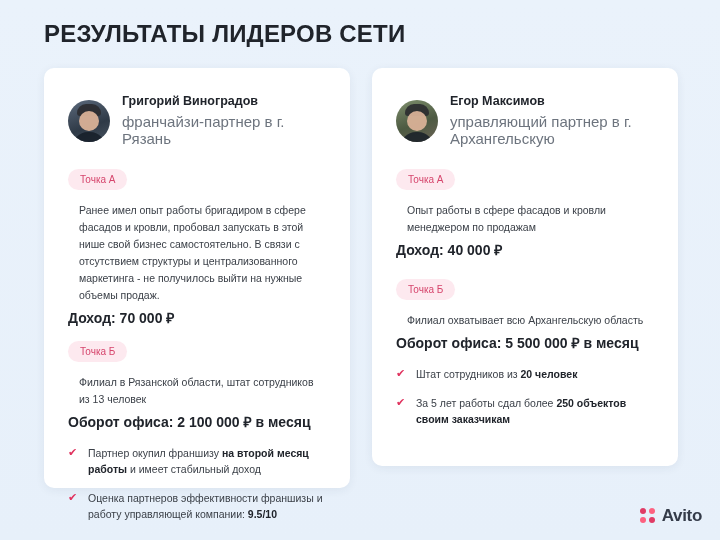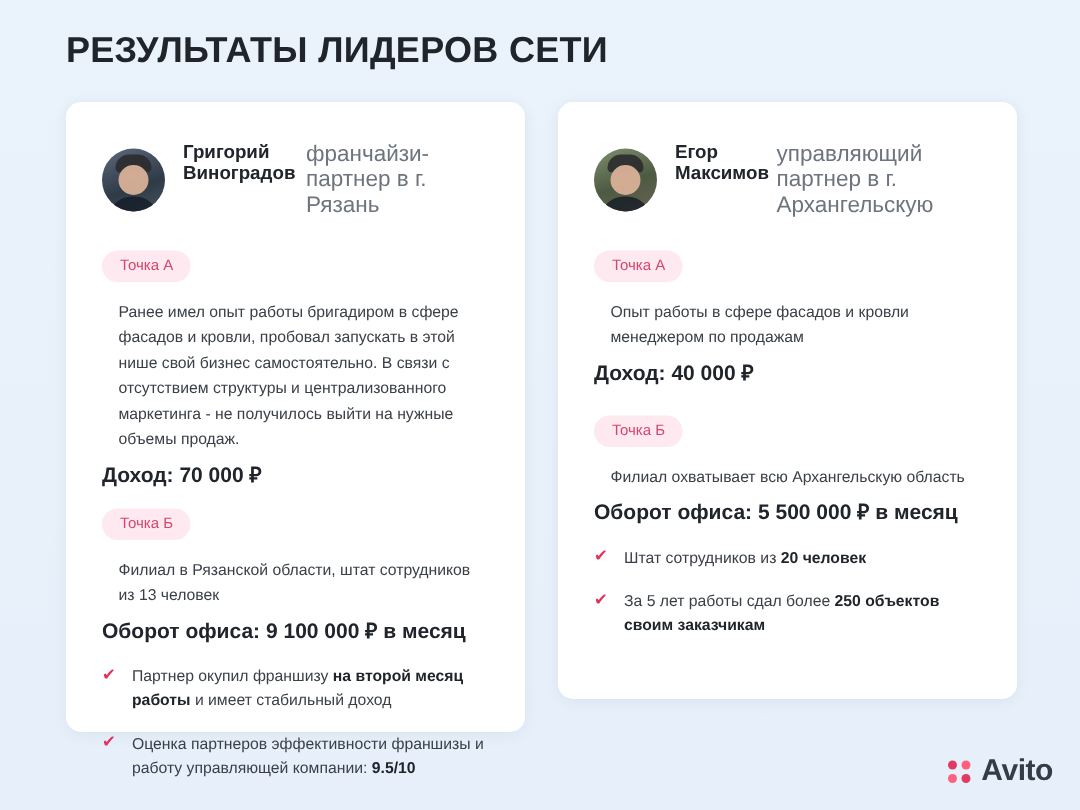--- a/index.html
+++ b/index.html
@@ -90,21 +90,21 @@
   .avatar .body {
     position: absolute;
     left: 50%;
     bottom: -6px;
     transform: translateX(-50%);
     width: 34px;
     height: 16px;
     border-radius: 16px 16px 0 0;
     background: rgba(20,28,38,0.8);
   }
-  .person-info { display: flex; flex-direction: row; gap: 5px; justify-content: center; }
+  .person-info { display: flex; flex-direction: column; gap: 5px; justify-content: center; }
   .person-name {
     font-size: 12.5px;
     font-weight: bold;
     color: #20242b;
   }
   .person-role {
     font-size: 15px;
     color: #6d747e;
   }
   .chip {
@@ -171,21 +171,21 @@
     height: 6px;
     border-radius: 50%;
     background: #e0325e;
     display: block;
   }
   .wm-dots i:nth-child(1) { left: 0; top: 0; }
   .wm-dots i:nth-child(2) { left: 9px; top: 0; background: #ff5a7a; }
   .wm-dots i:nth-child(3) { left: 0; top: 9px; background: #ff5a7a; }
   .wm-dots i:nth-child(4) { left: 9px; top: 9px; }
   .wm-text {
-    font-size: 20px;
+    font-size: 17px;
     font-weight: bold;
     color: #2b3240;
     letter-spacing: -0.3px;
   }
 </style>
 </head>
 <body>
 
 <div class="page">
 
@@ -205,21 +205,21 @@
           <div class="person-role">франчайзи-партнер в г. Рязань</div>
         </div>
       </div>
 
       <div><span class="chip">Точка А</span></div>
       <p class="para">Ранее имел опыт работы бригадиром в сфере фасадов и кровли, пробовал запускать в этой нише свой бизнес самостоятельно. В связи с отсутствием структуры и централизованного маркетинга - не получилось выйти на нужные объемы продаж.</p>
       <p class="metric"><b>Доход:</b> <b>70 000 ₽</b></p>
 
       <div><span class="chip">Точка Б</span></div>
       <p class="para">Филиал в Рязанской области, штат сотрудников из 13 человек</p>
-      <p class="metric"><b>Оборот офиса:</b> <b>9 100 000 ₽ в месяц</b></p>
+      <p class="metric"><b>Оборот офиса:</b> <b>2 100 000 ₽ в месяц</b></p>
 
       <div class="bullets">
         <div class="bullet">
           <span class="check">✔</span>
           <span class="bullet-text"><span>Партнер окупил франшизу </span><b>на второй месяц работы</b><span> и имеет стабильный доход</span></span>
         </div>
         <div class="bullet">
           <span class="check">✔</span>
           <span class="bullet-text"><span>Оценка партнеров эффективности франшизы и работу управляющей компании: </span><b>9.5/10</b><span></span></span>
         </div>

